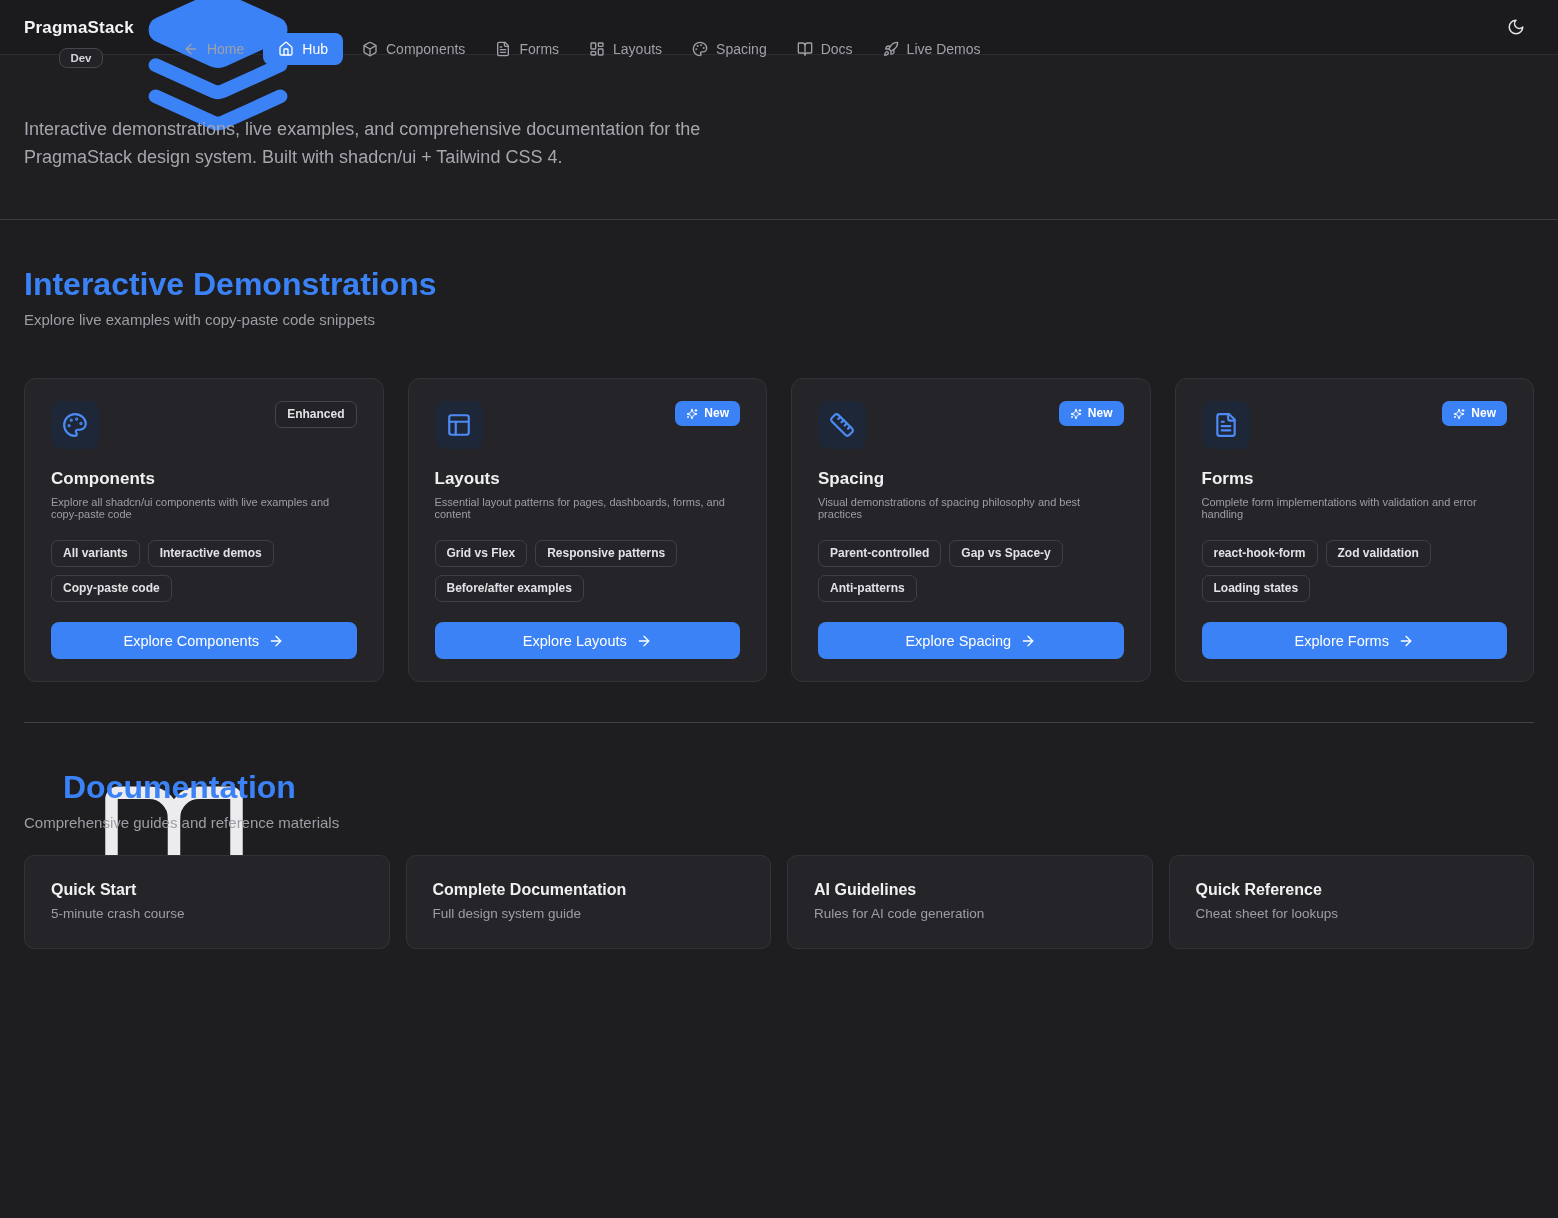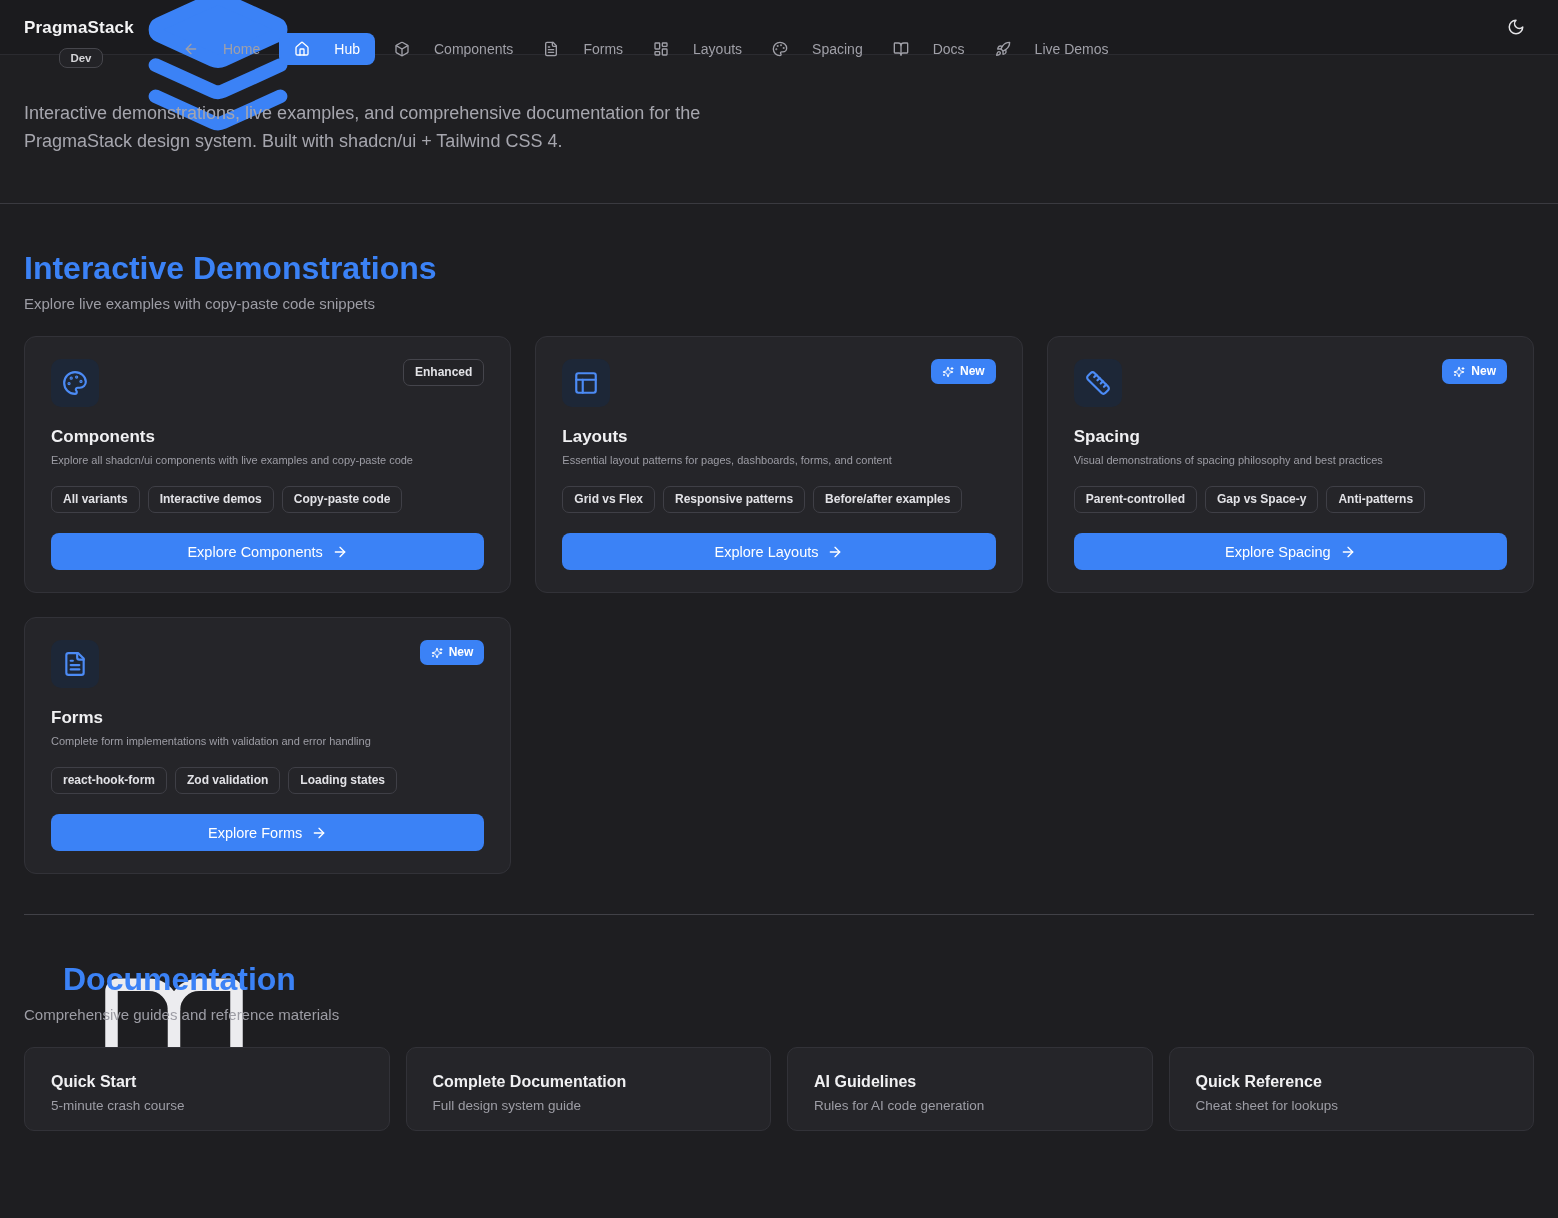--- a/index.html
+++ b/index.html
@@ -13,61 +13,61 @@
   .ic { fill:none; stroke:currentColor; stroke-width:2; stroke-linecap:round; stroke-linejoin:round; display:block; }
 
   
   .navbar { height:55px; background:#1b1b1e; border-bottom:1px solid #2b2b30; display:flex; align-items:center; padding:0 24px; }
   .brand { display:flex; align-items:center; gap:10px; cursor:pointer;flex-direction:column; }
   .brand-logo { width:22px; height:22px; color:#3b82f6; }
   .brand-logo .ic { stroke-width:2.2; }
   .brand-name { font-size:17px; font-weight:700; letter-spacing:.2px; color:#f4f4f5; }
   .dev-badge { font-size:11.5px; font-weight:700; color:#d4d4d8; border:1px solid #46464c; background:#232327; border-radius:8px; padding:3px 10px; margin-left:4px; }
   .nav-items { display:flex; align-items:center; gap:8px; margin-left:38px; }
-  .nav-item { display:flex; align-items:flex-start; gap:24px; color:#a0a0a8; font-size:14px; font-weight:500; padding:8px 11px; border-radius:8px; cursor:pointer; white-space:nowrap;margin-top:44px; }
+  .nav-item { display:flex; align-items:flex-start; gap:8px; color:#a0a0a8; font-size:14px; font-weight:500; padding:8px 11px; border-radius:8px; cursor:pointer; white-space:nowrap;margin-top:44px; }
   .nav-item svg { width:16px; height:16px; }
   .nav-item.active { background:#3b82f6; color:#ffffff; padding:8px 15px; }
   .theme-toggle { margin-left:auto; color:#e4e4e7; width:36px; height:36px; display:flex; align-items:center; justify-content:center; cursor:pointer; border-radius:8px; }
   .theme-toggle svg { width:18px; height:18px; }
 
   
   .hero { background:#1f1f22; border-bottom:1px solid #3a3a40; padding:44px 24px 48px; }
   .hero-title-row { display:flex; align-items:center; gap:14px; }
   .hero-spark { width:36px; height:36px; color:#3b82f6; }
   .hero-title { font-size:35px; font-weight:700; color:#f0f0f2; letter-spacing:.2px; }
-  .hero-desc { font-size:18px; line-height:28px; color:#a6a6ae; max-width:748px; }
+  .hero-desc { margin-top:16px; font-size:18px; line-height:28px; color:#a6a6ae; max-width:748px; }
 
   
   .main { padding:0 24px; }
   .section-head { margin-top:46px; }
   .section-title { font-size:32px; font-weight:700; color:#3b82f6; }
   .section-sub { margin-top:8px; font-size:15px; color:#9d9da5; }
 
-  .demo-grid { margin-top:24px; display:grid; grid-template-columns:1fr 1fr 1fr; gap:24px; }
+  .demo-grid { margin-top:50px; display:grid; grid-template-columns:1fr 1fr 1fr 1fr; gap:24px; }
   .demo-card { background:#252529; border:1px solid #323238; border-radius:12px; padding:22px 26px; }
   .card-top { display:flex; justify-content:space-between; align-items:flex-start; }
   .icon-tile { width:48px; height:48px; border-radius:10px; background:#1d2737; color:#4c8bf5; display:flex; align-items:center; justify-content:center; }
   .icon-tile svg { width:26px; height:26px; }
   .badge { font-size:12px; font-weight:700; border-radius:7px; padding:4px 11px; display:inline-flex; align-items:center; gap:6px; line-height:17px; }
   .badge.outline { border:1px solid #45454c; color:#e2e2e6; background:#232327; }
   .badge.solid { background:#3b82f6; color:#fff; }
   .badge svg { width:12px; height:12px; }
   .card-title { margin-top:20px; font-size:17px; font-weight:700; color:#f0f0f2; }
   .card-desc { margin-top:7px; font-size:11px; color:#9d9da5; }
   .tag-row { margin-top:20px; display:flex; gap:8px; flex-wrap:wrap; }
   .tag { font-size:12px; font-weight:700; color:#e2e2e6; border:1px solid #3f3f46; border-radius:7px; padding:4px 11px; line-height:17px; }
   .cta { margin-top:20px; width:100%; height:37px; background:#3b82f6; color:#fff; border:none; border-radius:8px; font-size:14.5px; font-weight:500; display:flex; align-items:center; justify-content:center; gap:9px; cursor:pointer; font-family:inherit; }
   .cta svg { width:16px; height:16px; }
 
   .divider { border:none; border-top:1px solid #414147; margin:40px 0 0; }
 
   .docs-title-row { margin-top:46px; display:flex; align-items:center; gap:12px; }
   .docs-book { width:27px; height:27px; color:#ececef; }
   .docs-grid { margin-top:24px; display:grid; grid-template-columns:repeat(4, 1fr); gap:16px; }
-  .doc-card { background:#252529; border:1px solid #323238; border-radius:10px; padding:25px 26px; height:84px; cursor:pointer; }
+  .doc-card { background:#252529; border:1px solid #323238; border-radius:10px; padding:25px 26px; height:94px; cursor:pointer; }
   .doc-title { font-size:16px; font-weight:700; color:#f0f0f2; }
   .doc-desc { margin-top:7px; font-size:13.5px; color:#9d9da5; }
 </style>
 </head>
 <body>
 
 <svg width="0" height="0" style="position:absolute" aria-hidden="true">
   <defs>
     <symbol id="i-layers" viewBox="0 0 24 24">
         <path d="M12.83 2.18a2 2 0 0 0-1.66 0L2.6 6.08a1 1 0 0 0 0 1.83l8.58 3.91a2 2 0 0 0 1.66 0l8.58-3.9a1 1 0 0 0 0-1.83Z" fill="currentColor"></path>

